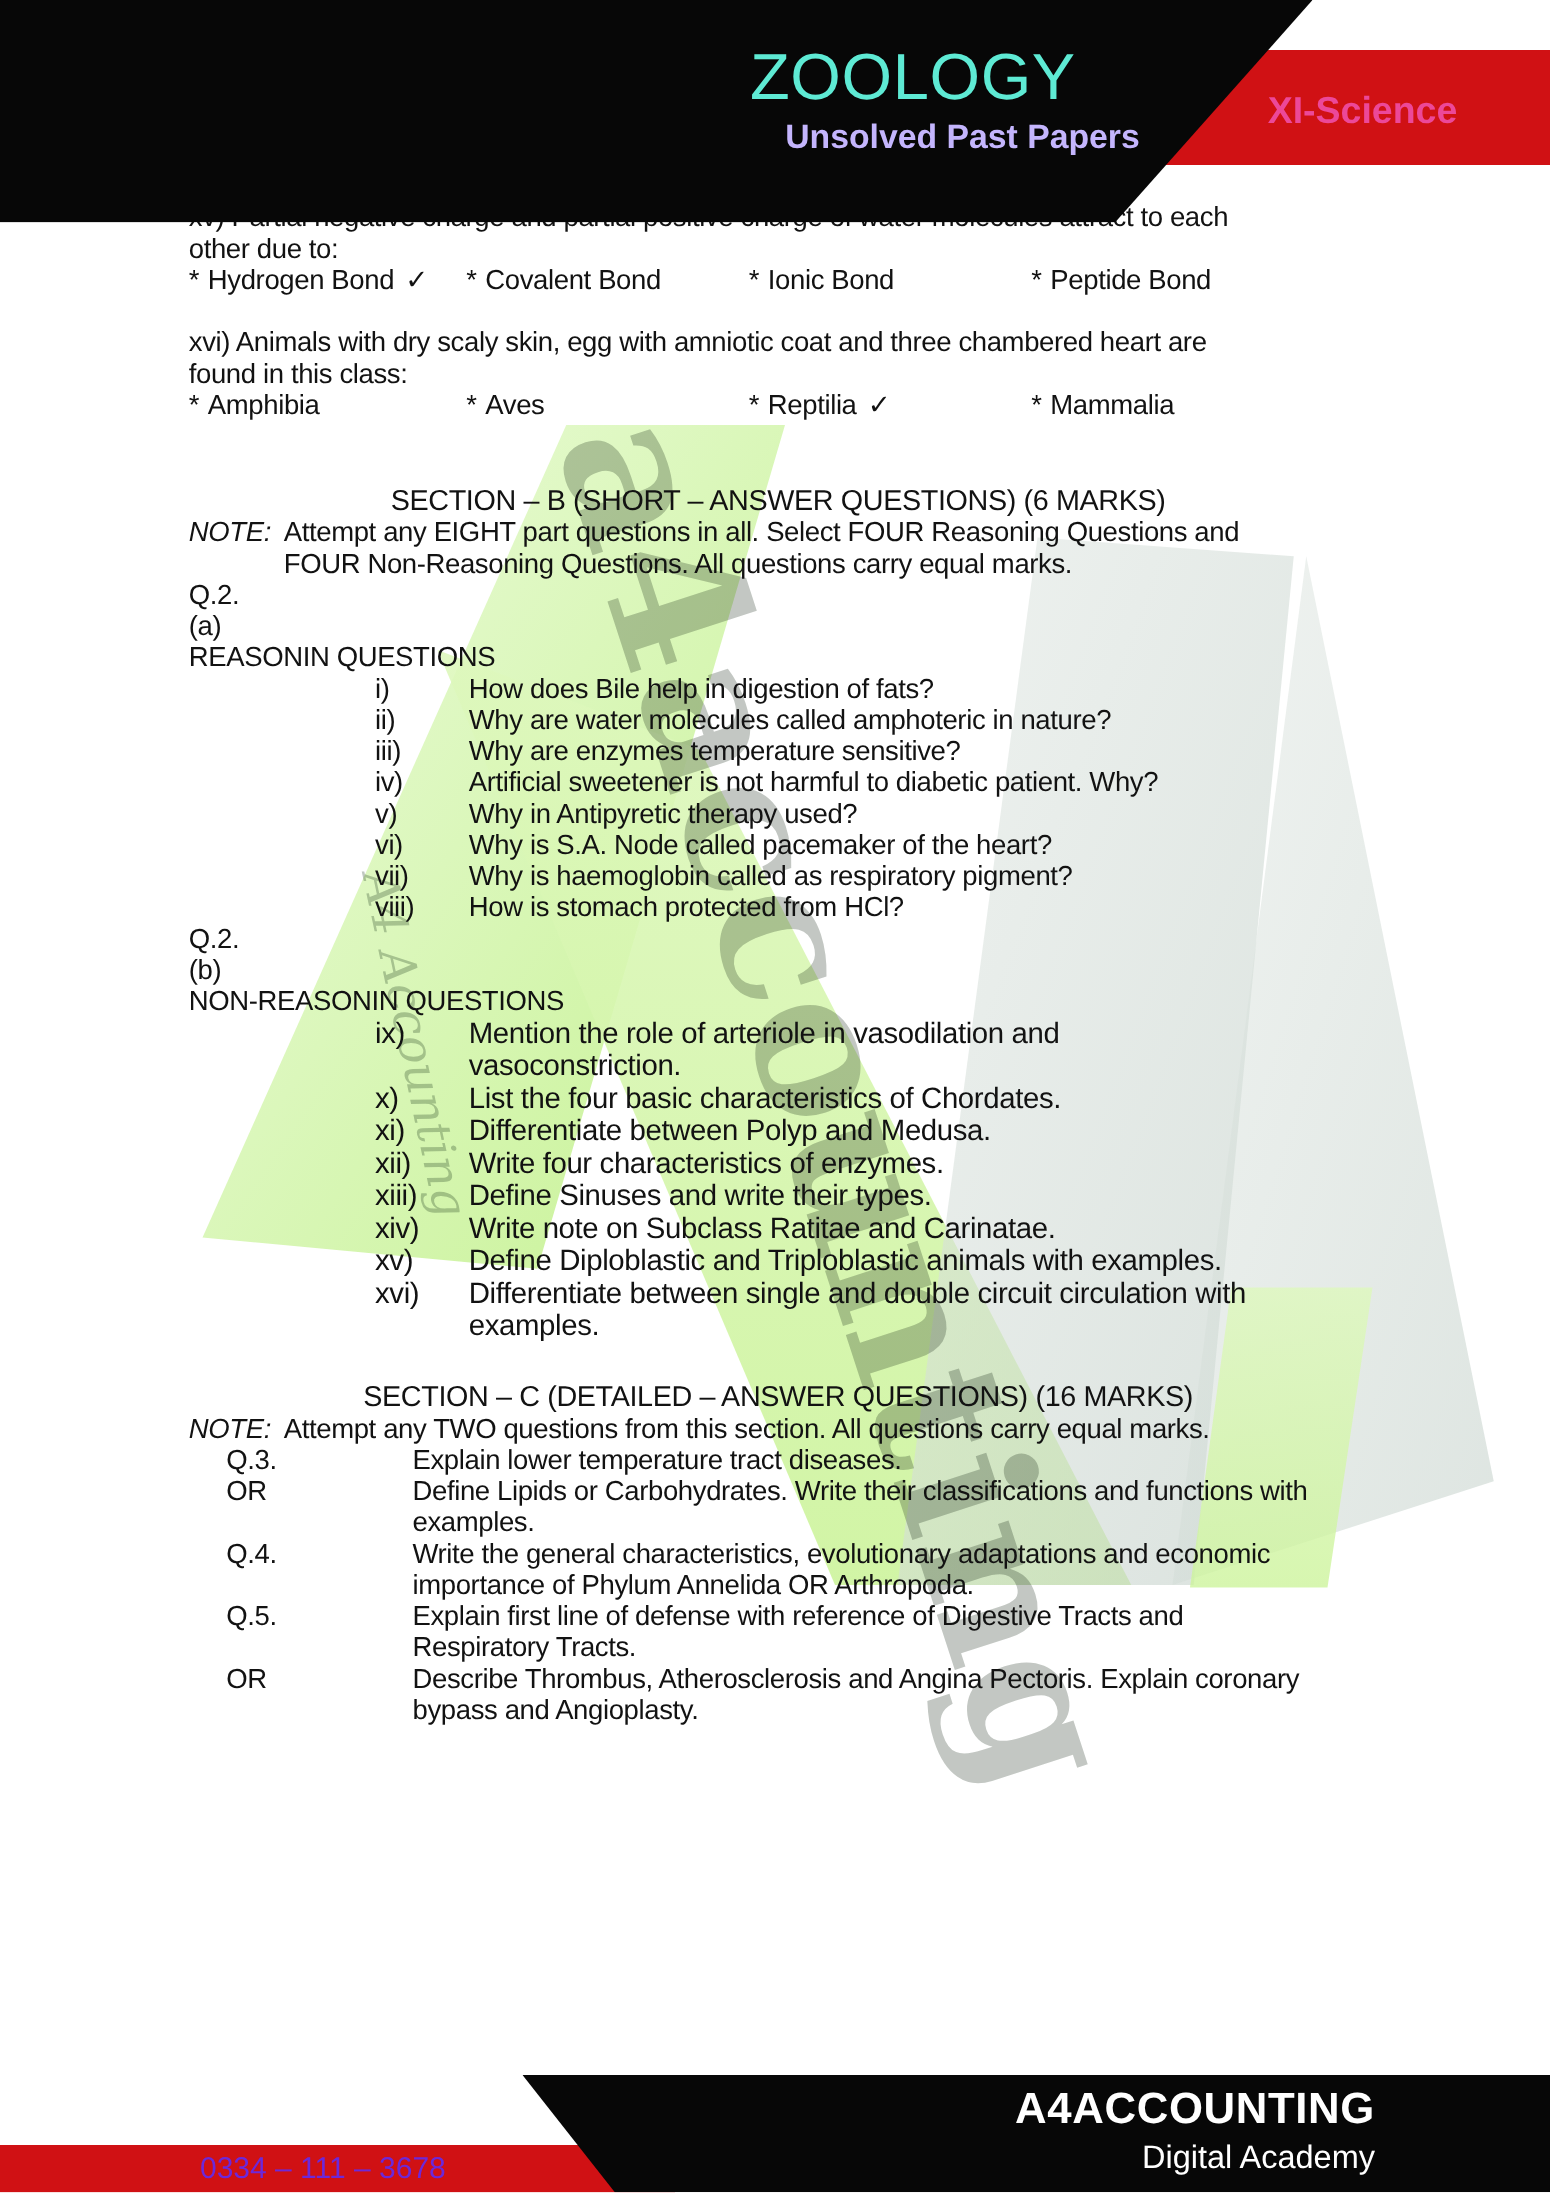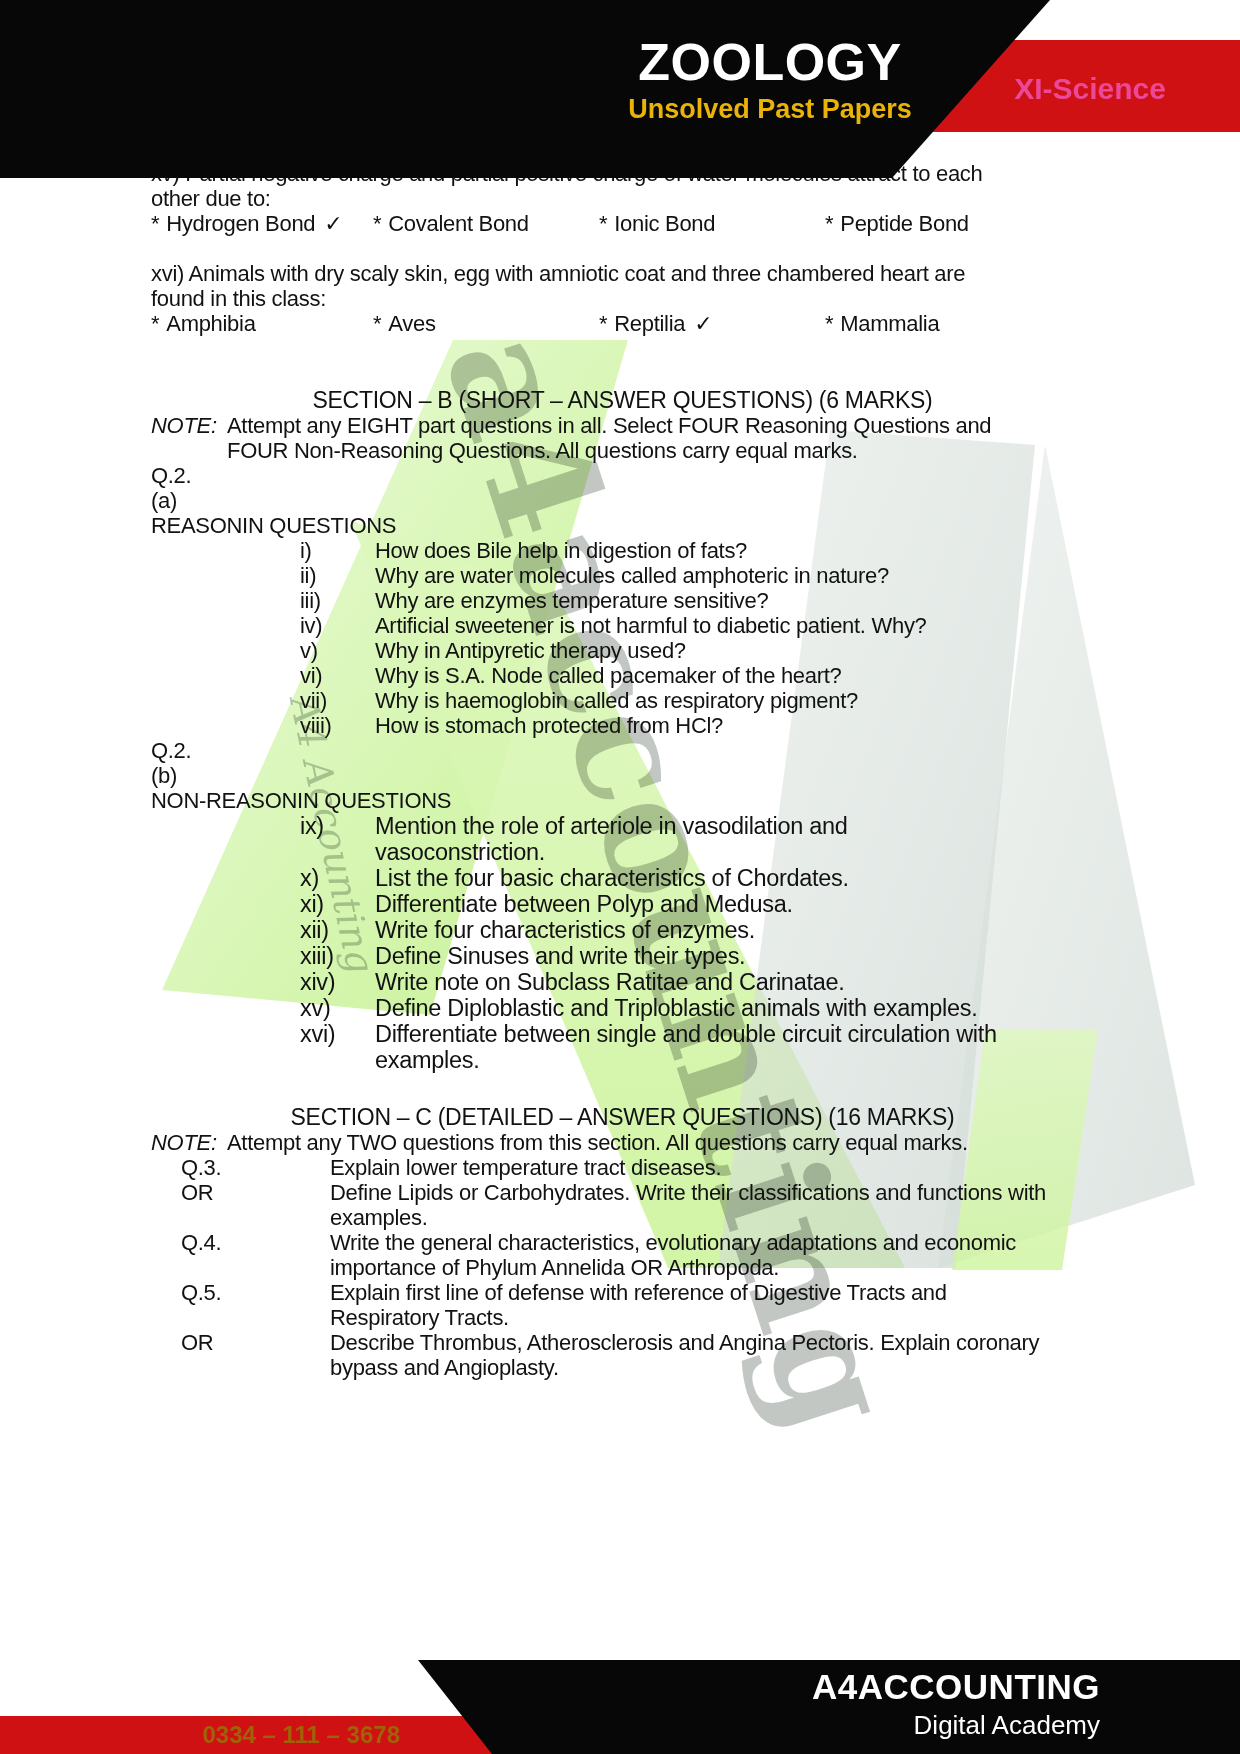--- a/index.html
+++ b/index.html
@@ -14,24 +14,24 @@
 
   
   .wm{position:absolute;left:0;top:0;width:1240px;height:1754px;z-index:1;}
 
   
   .hdr-red{position:absolute;left:0;top:40px;width:1240px;height:92px;background:var(--red);z-index:3;}
   .hdr-black{
     position:absolute;left:0;top:0;width:1240px;height:178px;background:#070707;z-index:4;
     clip-path:polygon(0 0,1050px 0,892px 178px,0 178px);
   }
-  .hdr-title{position:absolute;left:600px;top:36px;width:340px;text-align:center;
-    color:#ffffff;font-size:52px;font-weight:bold;letter-spacing:0.5px;line-height:52px;}
+  .hdr-title{position:absolute;left:600px;top:36px;width:340px;text-align:left;
+    color:#5eead4;font-size:52px;font-weight:normal;letter-spacing:0.5px;line-height:52px;}
   .hdr-sub{position:absolute;left:600px;top:94px;width:340px;text-align:center;
-    color:#eab308;font-size:27px;font-weight:bold;line-height:30px;}
+    color:#c4b5fd;font-size:27px;font-weight:bold;line-height:30px;}
   .hdr-badge{position:absolute;left:1000px;top:72px;width:180px;text-align:center;
     color:#ec4899;font-size:30px;font-weight:bold;z-index:5;}
 
   
   .body{
     position:absolute;left:0;top:161px;width:1240px;z-index:2;
     font-size:22px;line-height:25px;letter-spacing:-0.3px;color:var(--ink);
   }
   .tline{white-space:nowrap;}
   .p-lines{margin-left:151px;}
@@ -58,22 +58,22 @@
   
   .ftr-red{position:absolute;left:0;top:1716px;width:540px;height:38px;background:var(--red);z-index:3;}
   .ftr-black{
     position:absolute;left:0;top:1655px;width:1240px;height:99px;background:#070707;z-index:4;
     clip-path:polygon(418px 5px,1240px 5px,1240px 99px,492px 99px);
   }
   .ftr-brand{position:absolute;right:140px;top:13px;text-align:right;color:#fff;
     font-size:35px;font-weight:bold;letter-spacing:0.5px;line-height:38px;}
   .ftr-tag{position:absolute;right:140px;top:55px;text-align:right;color:#fff;
     font-size:26px;font-weight:normal;line-height:30px;}
-  .ftr-phone{position:absolute;left:160px;top:1721px;width:240px;text-align:right;
-    color:#a16207;font-size:24px;font-weight:bold;z-index:5;white-space:nowrap;}
+  .ftr-phone{position:absolute;left:160px;top:1721px;width:240px;text-align:left;
+    color:#6d28d9;font-size:24px;font-weight:normal;z-index:5;white-space:nowrap;}
 </style>
 </head>
 <body>
 
 <div class="page">
 
   <svg class="wm" viewBox="0 0 1240 1754" xmlns="http://www.w3.org/2000/svg" aria-hidden="true">
     <defs>
       <linearGradient id="gGreen" x1="0" y1="0" x2="1" y2="1">
         <stop offset="0" stop-color="#ecfbdc"></stop>

